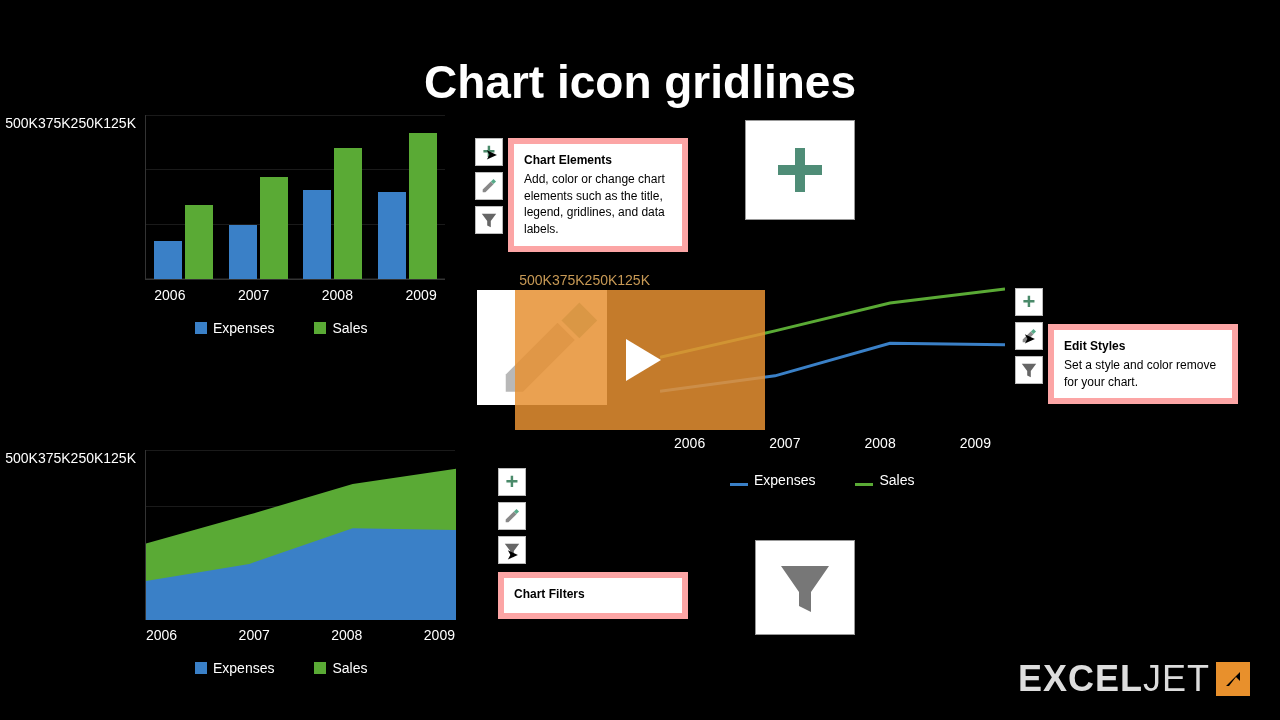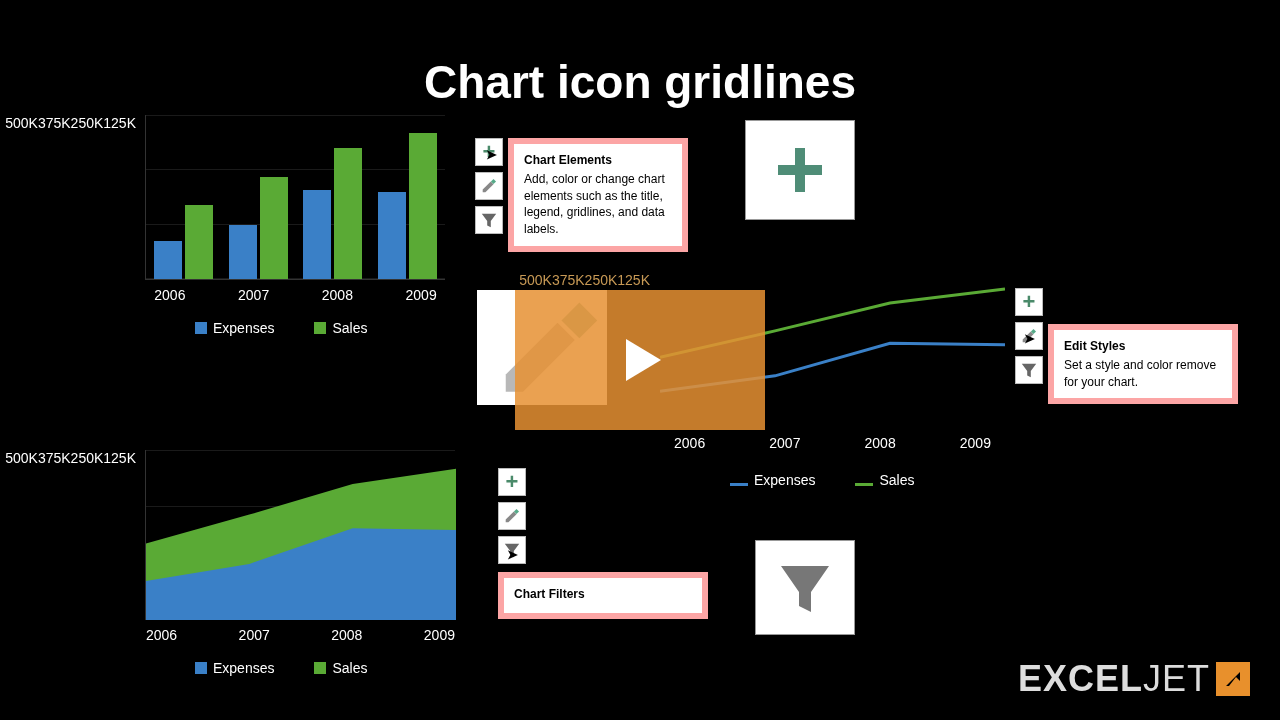--- a/index.html
+++ b/index.html
@@ -313,21 +313,21 @@
         <rect x="13" y="3" width="4" height="4" fill="#5a8" transform="rotate(45 15 5)"></rect>
       </svg>
   </div>
   <div class="iconbtn" style="position:relative;">
     <svg width="18" height="18" viewBox="0 0 20 20">
         <path d="M2 3 L18 3 L12 11 L12 18 L8 16 L8 11 Z" fill="#666"></path>
       </svg>
     <span class="cursor-glyph" style="left:8px; top:10px;">➤</span>
   </div>
 </div>
-<div class="tip" style="left:498px; top:572px; width:210px;">
+<div class="tip" style="left:498px; top:572px; width:190px;">
   <b>Chart Filters</b>
 </div>
 
 <div class="big-icon" style="left:755px; top:540px; width:100px; height:95px;">
   <svg width="60" height="60" viewBox="0 0 60 60">
       <path d="M6 8 L54 8 L36 34 L36 54 L24 48 L24 34 Z" fill="#777"></path>
     </svg>
 </div>
 
 <div class="play" style="left:515px; top:290px;">

